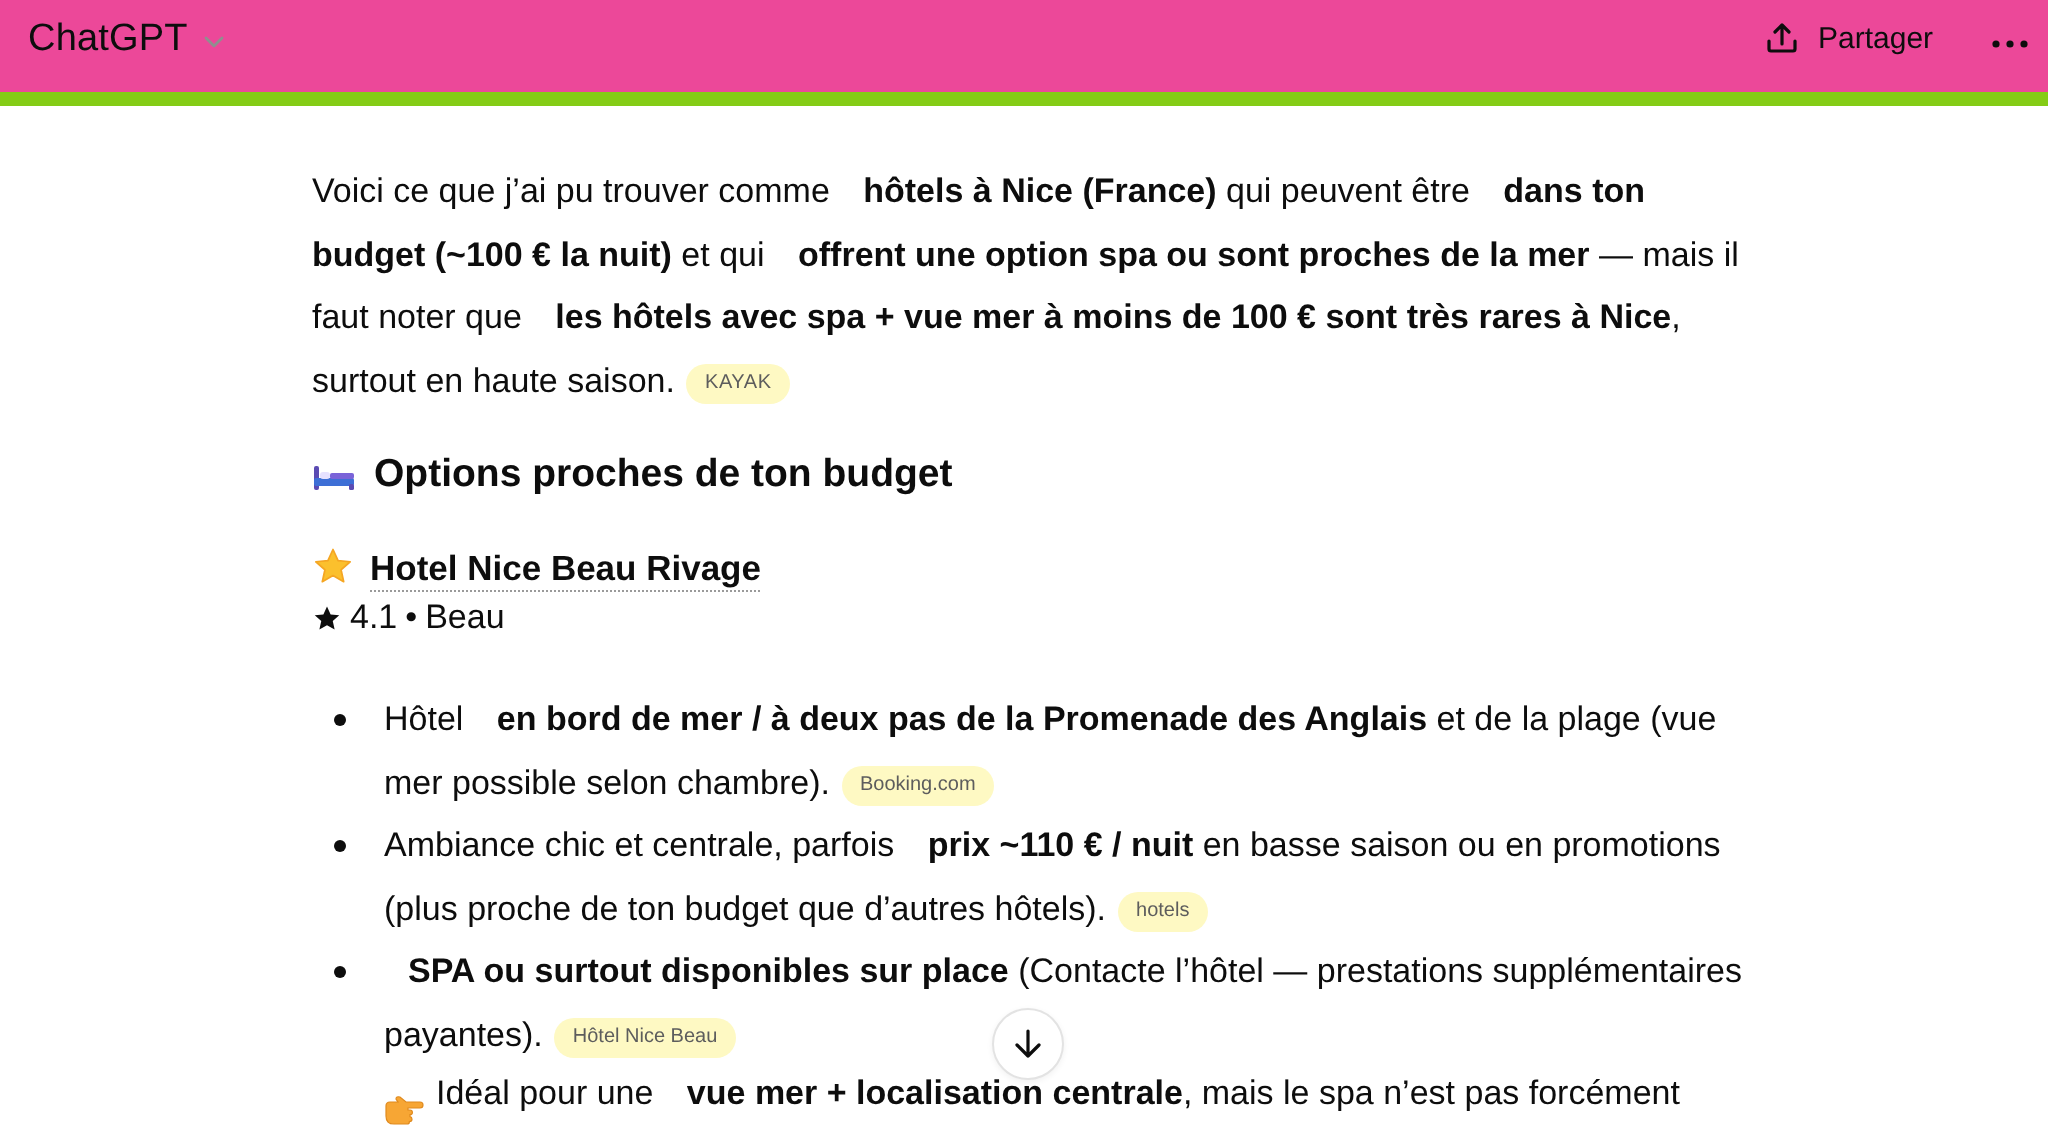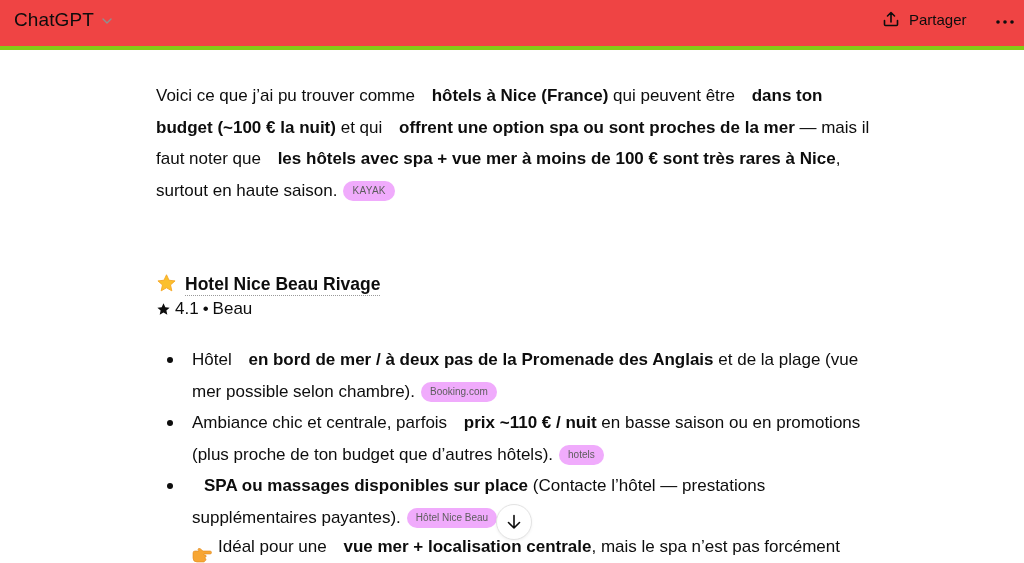--- a/index.html
+++ b/index.html
@@ -3,40 +3,40 @@
 <meta charset="utf-8">
 <style>
   html, body { margin: 0; padding: 0; }
   body {
     width: 1024px; height: 563px; overflow: hidden; background: #ffffff;
     font-family: "Liberation Sans", "DejaVu Sans", sans-serif; color: #0d0d0d;
     position: relative;
   }
   .topbar {
     position: absolute; left: 0; top: 0; width: 1024px; height: 46px;
-    border-bottom: 4px solid #84cc16; background: #ef4444;
+    border-bottom: 7px solid #84cc16; background: #ec4899;
   }
   .model-switch {
     position: absolute; left: 14px; top: 9px; display: flex; align-items: center;
     gap: 6px; cursor: pointer;
   }
   .model-name { font-size: 19px; color: #0d0d0d; letter-spacing: 0.1px; }
   .chev { width: 14px; height: 14px; margin-top: 2px; }
   .share-btn {
     position: absolute; left: 882px; top: 10px; display: flex; align-items: center; gap: 9px;
     font-size: 15px; color: #0d0d0d; cursor: pointer;
   }
   .share-btn svg { width: 18px; height: 18px; }
   .more-btn { position: absolute; left: 994px; top: 12px; width: 22px; height: 20px; cursor: pointer; }
 
   .content { position: absolute; left: 156px; top: 80px; width: 720px; }
   p.intro { margin: 0; font-size: 17px; line-height: 31.5px; color: #0d0d0d; }
   b { font-weight: 700; margin-left: 12px; }
   .cite {
-    display: inline-block; font-size: 10px; color: #5d5d5d; background: #f0abfc;
+    display: inline-block; font-size: 10px; color: #5d5d5d; background: #fef9c3;
     border-radius: 10px; padding: 2px 9px; line-height: 16px; vertical-align: 2px;
     margin-left: 6px; cursor: pointer;
   }
   .cite.upper { text-transform: uppercase; letter-spacing: 0.3px; }
   h3.section {
     margin: 0; position: absolute; top: 146px; left: 0; font-size: 19.5px; font-weight: 700;
     display: flex; align-items: center; gap: 9px; color: #0d0d0d;
   }
   .bed-icon { width: 22px; height: 16px; }
   .hotel-title {
@@ -94,40 +94,50 @@
   <svg class="more-btn" viewBox="0 0 22 20">
       <circle cx="4" cy="10" r="1.8" fill="#0d0d0d"></circle>
       <circle cx="11" cy="10" r="1.8" fill="#0d0d0d"></circle>
       <circle cx="18" cy="10" r="1.8" fill="#0d0d0d"></circle>
     </svg>
 </div>
 
 <div class="content">
   <p class="intro"><span>Voici ce que j’ai pu trouver comme </span><b>hôtels à Nice (France)</b><span> qui peuvent être </span><b>dans ton budget (~100 € la nuit)</b><span> et qui </span><b>offrent une option spa ou sont proches de la mer</b><span> — mais il faut noter que </span><b>les hôtels avec spa + vue mer à moins de 100 € sont très rares à Nice</b><span>, surtout en haute saison.</span><span class="cite upper">KAYAK</span></p>
 
+  <h3 class="section">
+    <svg class="bed-icon" viewBox="0 0 22 16">
+        <rect x="1" y="3" width="2.5" height="12" rx="1" fill="#5b4bb3"></rect>
+        <rect x="1" y="9" width="20" height="4" rx="1" fill="#3d6fd6"></rect>
+        <rect x="4" y="6" width="5" height="3.5" rx="1.5" fill="#e6e1ff"></rect>
+        <rect x="9" y="6.5" width="12" height="3" rx="1" fill="#7a63d8"></rect>
+        <rect x="18.5" y="12" width="2.5" height="3" rx="0.8" fill="#5b4bb3"></rect>
+      </svg>
+    <span>Options proches de ton budget</span>
+  </h3>
 
   <div class="hotel-title">
     <svg class="star-emoji" viewBox="0 0 24 24">
         <path d="M12 2 L14.9 8.3 L21.8 9 L16.6 13.6 L18.1 20.4 L12 16.9 L5.9 20.4 L7.4 13.6 L2.2 9 L9.1 8.3 Z" fill="#fbc02d" stroke="#f5a623" stroke-width="1" stroke-linejoin="round"></path>
       </svg>
     <a class="hotel-link">Hotel Nice Beau Rivage</a>
   </div>
   <div class="rating">
     <svg viewBox="0 0 24 24">
         <path d="M12 2 L14.9 8.3 L21.8 9 L16.6 13.6 L18.1 20.4 L12 16.9 L5.9 20.4 L7.4 13.6 L2.2 9 L9.1 8.3 Z" fill="#0d0d0d"></path>
       </svg>
     <span>4.1</span>
     <span>•</span>
     <span>Beau</span>
   </div>
 
   <ul class="bullets">
     <li><span>Hôtel </span><b>en bord de mer / à deux pas de la Promenade des Anglais</b><span> et de la plage (vue mer possible selon chambre).</span><span class="cite">Booking.com</span></li>
     <li><span>Ambiance chic et centrale, parfois </span><b>prix ~110 € / nuit</b><span> en basse saison ou en promotions (plus proche de ton budget que d’autres hôtels).</span><span class="cite">hotels</span></li>
-    <li><b>SPA ou massages disponibles sur place</b><span> (Contacte l’hôtel — prestations supplémentaires payantes).</span><span class="cite">Hôtel Nice Beau</span></li>
+    <li><b>SPA ou surtout disponibles sur place</b><span> (Contacte l’hôtel — prestations supplémentaires payantes).</span><span class="cite">Hôtel Nice Beau</span></li>
   </ul>
 
   <div class="pointer-line">
     <svg class="hand-icon" viewBox="0 0 20 16">
         <path d="M1 6 Q1 4 3 4 H7 L6 2.5 Q6 1 8 1.5 L11 4 H18 Q19.5 4 19.5 5.5 Q19.5 7 18 7 H12 V8 H13 Q14.2 8 14.2 9.2 Q14.2 10.3 13 10.3 V11.3 Q14 11.5 14 12.6 Q14 13.8 12.7 13.8 V14 Q12.7 15 11.5 15 H5 Q1 15 1 11 Z" fill="#f7a634" stroke="#e08a1e" stroke-width="0.6"></path>
       </svg>
     <span><span>Idéal pour une </span><b>vue mer + localisation centrale</b><span>, mais le spa n’est pas forcément</span></span>
   </div>
 </div>
 

